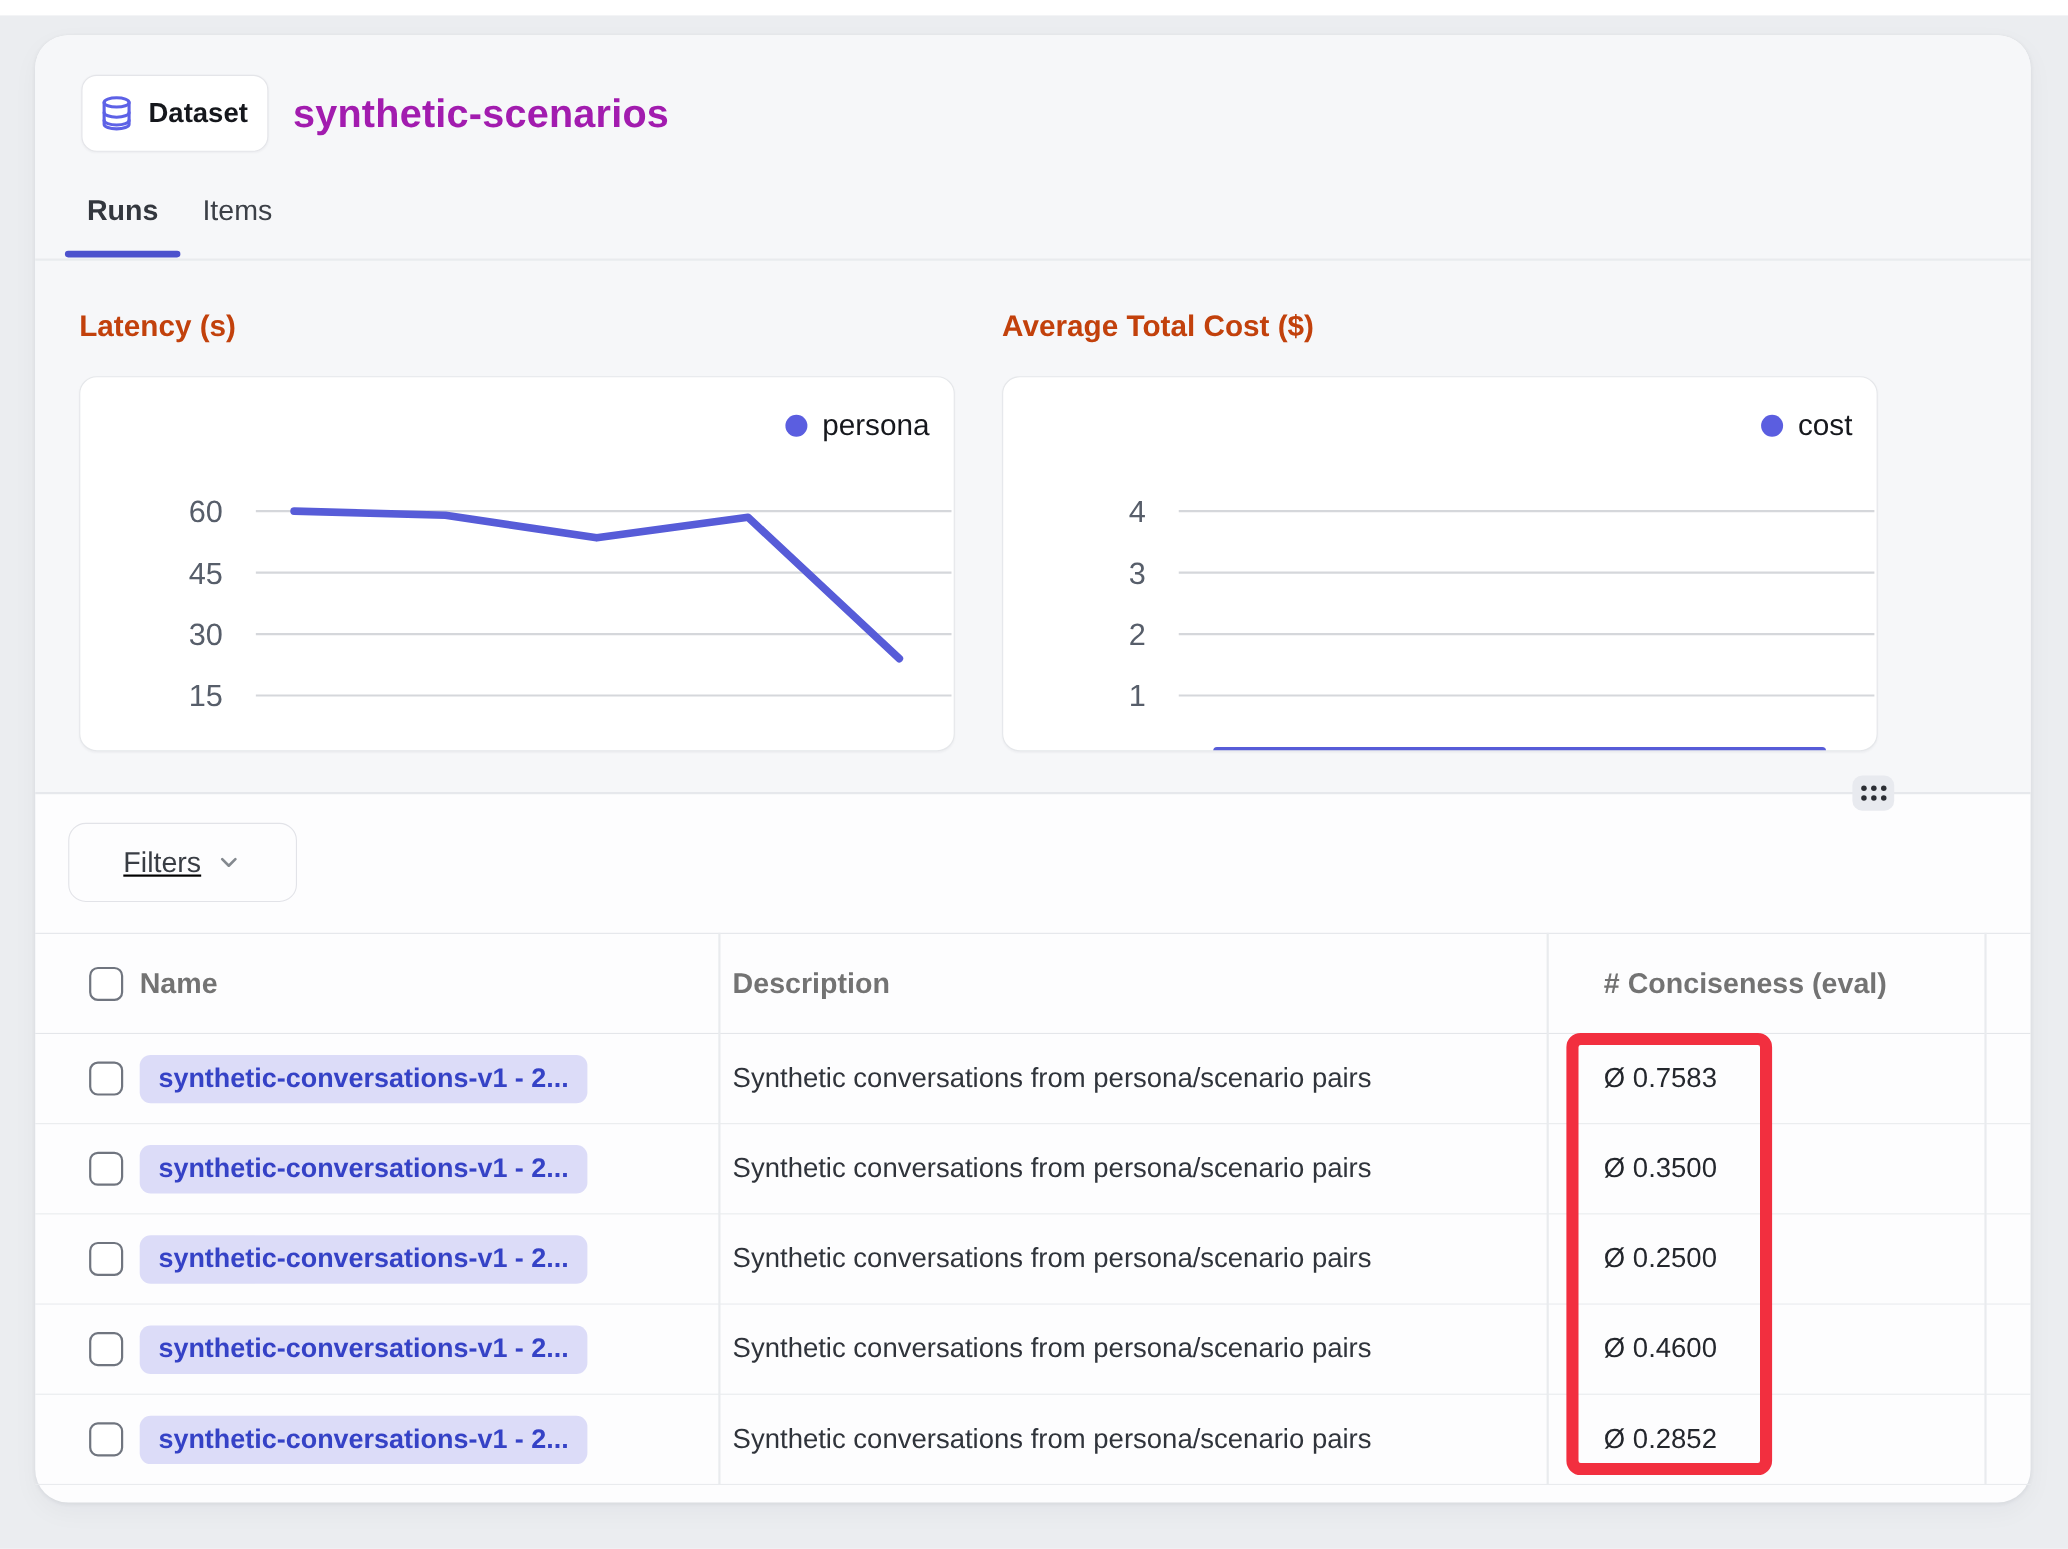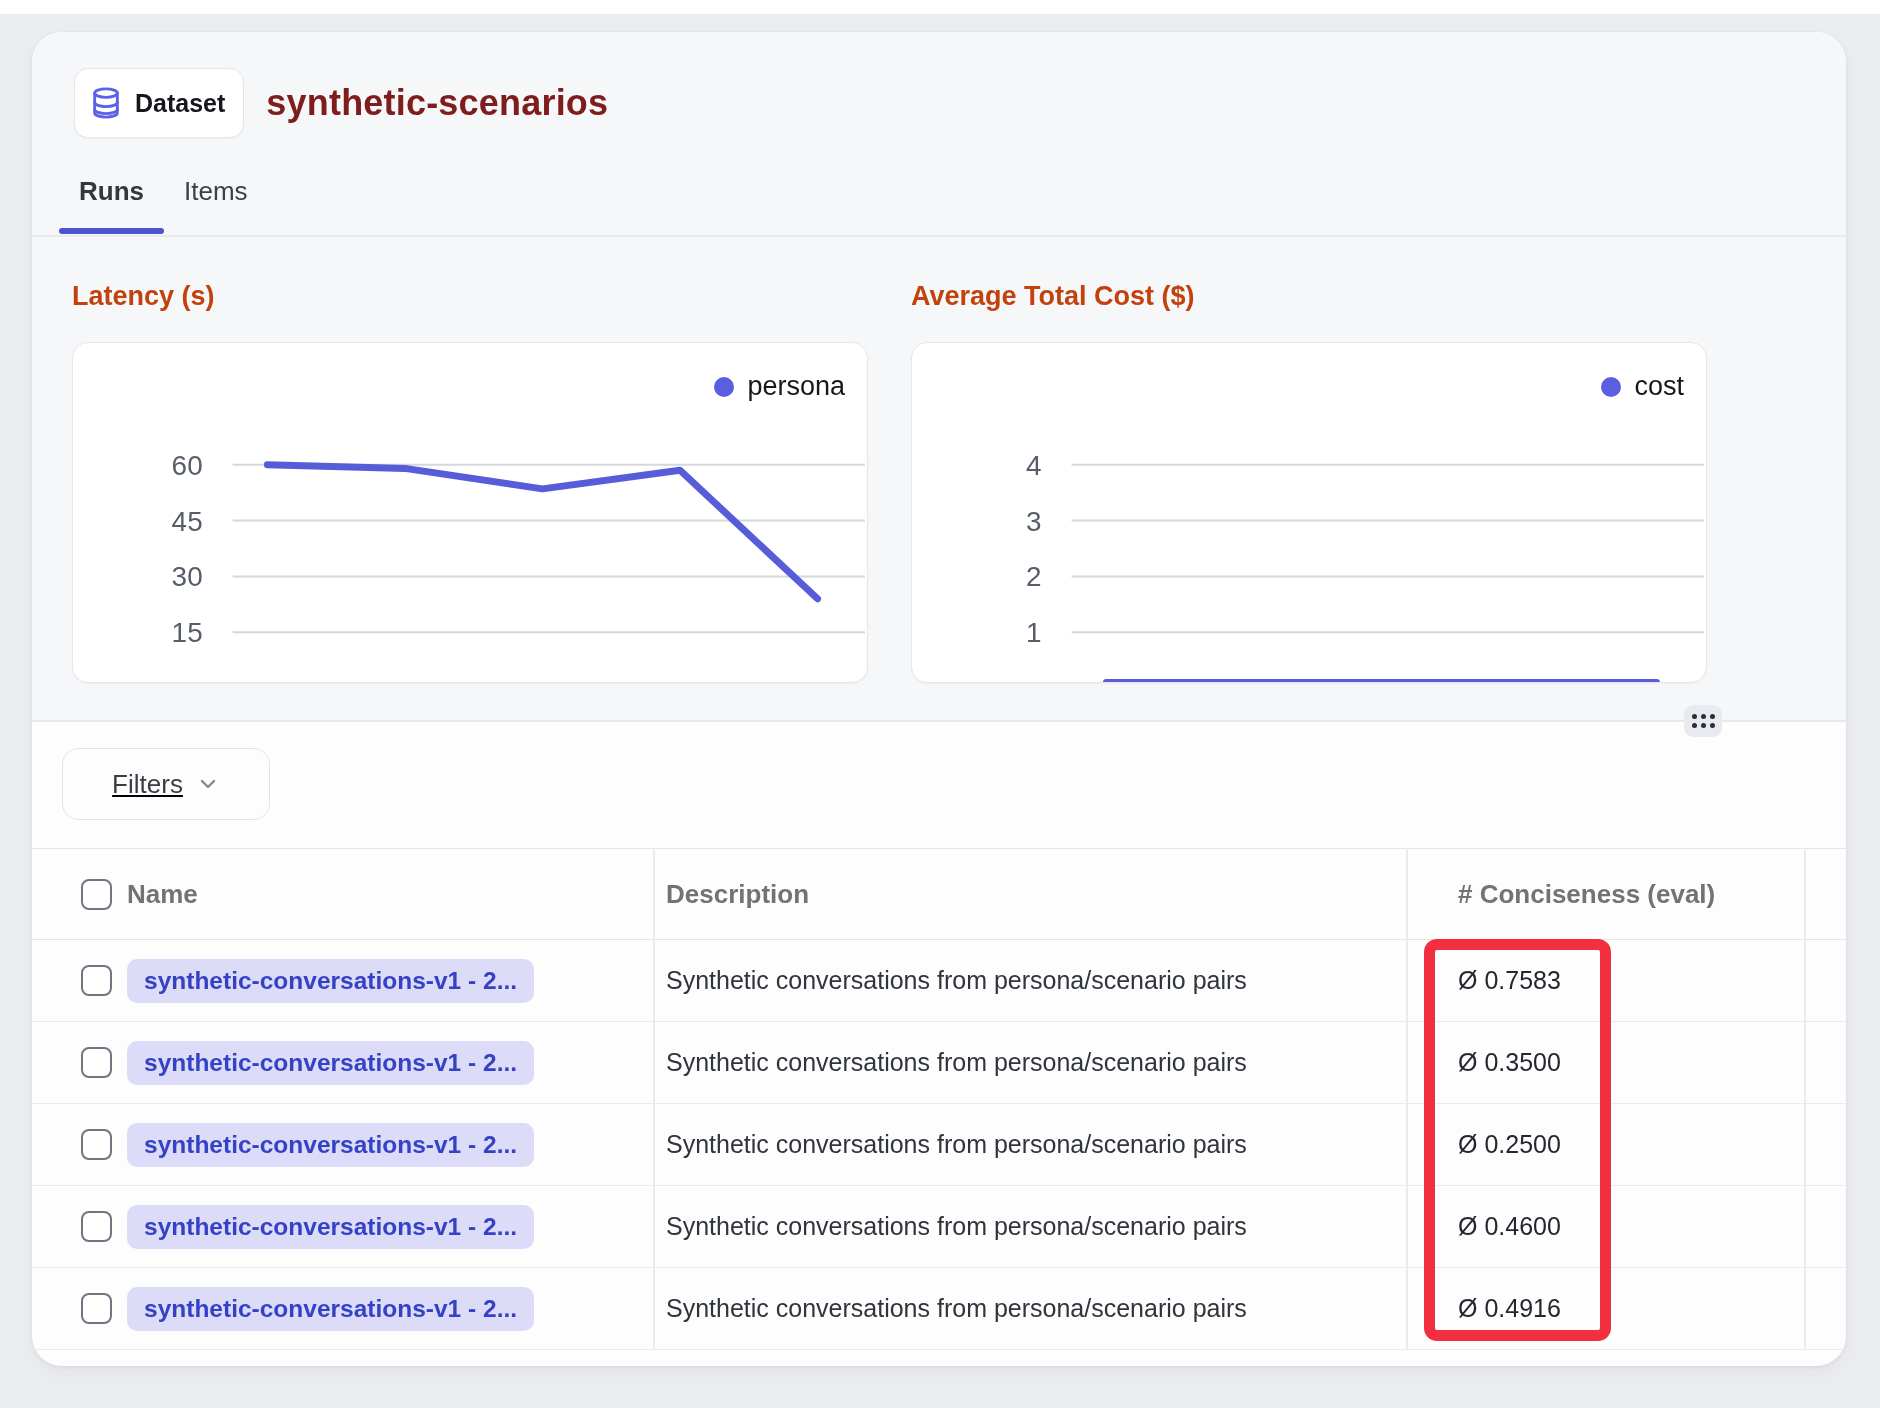--- a/index.html
+++ b/index.html
@@ -23,21 +23,21 @@
 
   
   .header-row { position:absolute; top:36px; left:42px; display:flex; align-items:center; gap:22px; }
   .ds-badge {
     display:flex; align-items:center; gap:12px; height:70px; padding:0 18px 0 14px;
     background:#ffffff; border:1.5px solid #e4e5e9; border-radius:14px;
     box-shadow:0 1px 2px rgba(15,23,42,.04);
   }
   .ds-badge svg { width:34px; height:34px; }
   .ds-badge .lbl { font-size:25px; font-weight:700; color:#15171c; }
-  .page-title { font-size:36px; font-weight:700; color:#7f1d1d; letter-spacing:.2px; }
+  .page-title { font-size:36px; font-weight:700; color:#a21caf; letter-spacing:.2px; }
 
   
   .tabs { position:absolute; top:138px; left:27px; display:flex; }
   .tab { position:relative; height:64px; padding:6px 20px 0; font-size:26px; font-weight:600; color:#33373e; cursor:pointer; }
   .tab .tab-underline { position:absolute; left:0; right:0; bottom:0; height:6px; border-radius:4px; background:#4d52cd; }
   .tab.inactive { color:#3c4047; font-weight:500; }
   .tabs-divider { position:absolute; top:203px; left:0; right:0; height:1.5px; background:#e9ebee; }
 
   
   .chart-title { position:absolute; top:249px; font-size:27px; font-weight:600; color:#c2410c; }
@@ -279,21 +279,21 @@
       <div class="cell c-check">
           <span class="checkbox"></span>
         </div>
       <div class="cell c-name">
           <span class="name-pill">synthetic-conversations-v1 - 2...</span>
         </div>
       <div class="cell c-desc">
           <span class="desc-text">Synthetic conversations from persona/scenario pairs</span>
         </div>
       <div class="cell c-conc">
-          <span class="conc-text">Ø 0.4916</span>
+          <span class="conc-text">Ø 0.2852</span>
         </div>
     </div>
   </div>
 
   <div class="v-divider v1"></div>
   <div class="v-divider v2"></div>
   <div class="v-divider v3"></div>
 
   <div class="red-box"></div>
 </div>

